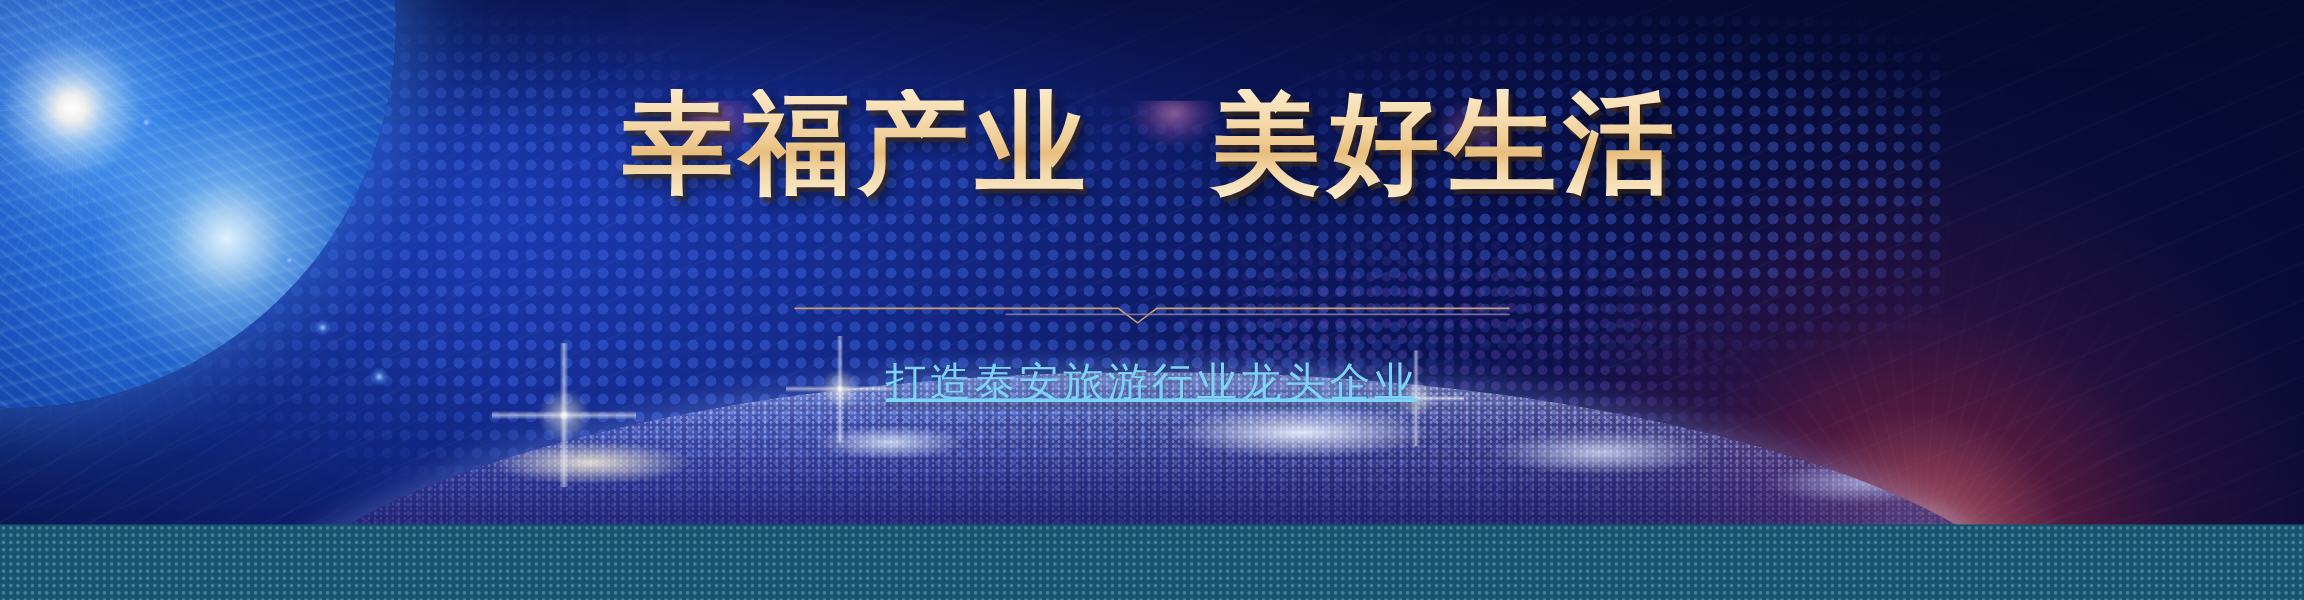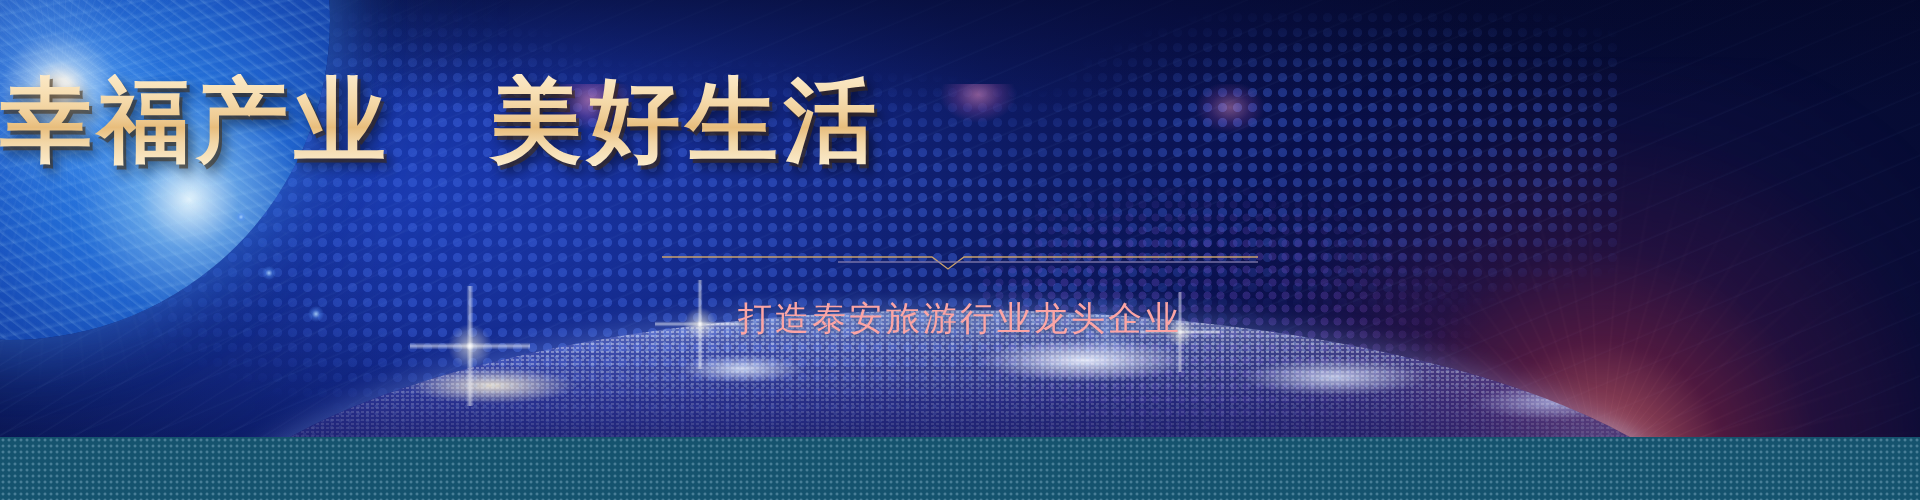--- a/index.html
+++ b/index.html
@@ -247,20 +247,21 @@
     inset: 0;
     background-image: radial-gradient(circle at 50% 50%, rgba(190,225,245,0.30) 32%, rgba(0,0,0,0) 40%);
     background-size: 6px 6px;
   }
 
   
   .headline-wrap {
     position: absolute;
     left: 0; right: 0;
     top: 74px;
+    text-align: center;
     z-index: 8;
   }
   .headline-glow {
     position: absolute;
     left: 50%; top: 10px;
     transform: translateX(-50%);
     width: 900px; height: 90px;
     background:
       radial-gradient(ellipse 60px 42px at 9% 18%, rgba(255,150,190,0.55) 0%, rgba(210,90,170,0.25) 40%, transparent 72%),
       radial-gradient(ellipse 52px 38px at 52% 12%, rgba(255,150,200,0.50) 0%, rgba(200,90,180,0.22) 42%, transparent 74%),
@@ -296,25 +297,26 @@
   }
 
   
   .subtitle {
     position: absolute;
     left: 0; right: 0;
     top: 296px;
     text-align: center;
     font-size: 34px;
     letter-spacing: 3px;
-    color: #fca5a5;
+    color: #7dd3fc;
     font-weight: normal;
     text-shadow: 0 0 14px rgba(110,160,255,0.55), 0 2px 5px rgba(0,0,0,0.5);
     z-index: 8;
     white-space: pre;
+    text-decoration: underline;
   }
 
   .sparkle {
     position: absolute;
     border-radius: 50%;
     background: radial-gradient(circle, rgba(170,210,255,0.9) 0%, rgba(90,150,255,0.4) 35%, transparent 72%);
     pointer-events: none;
   }
 </style>
 </head>

